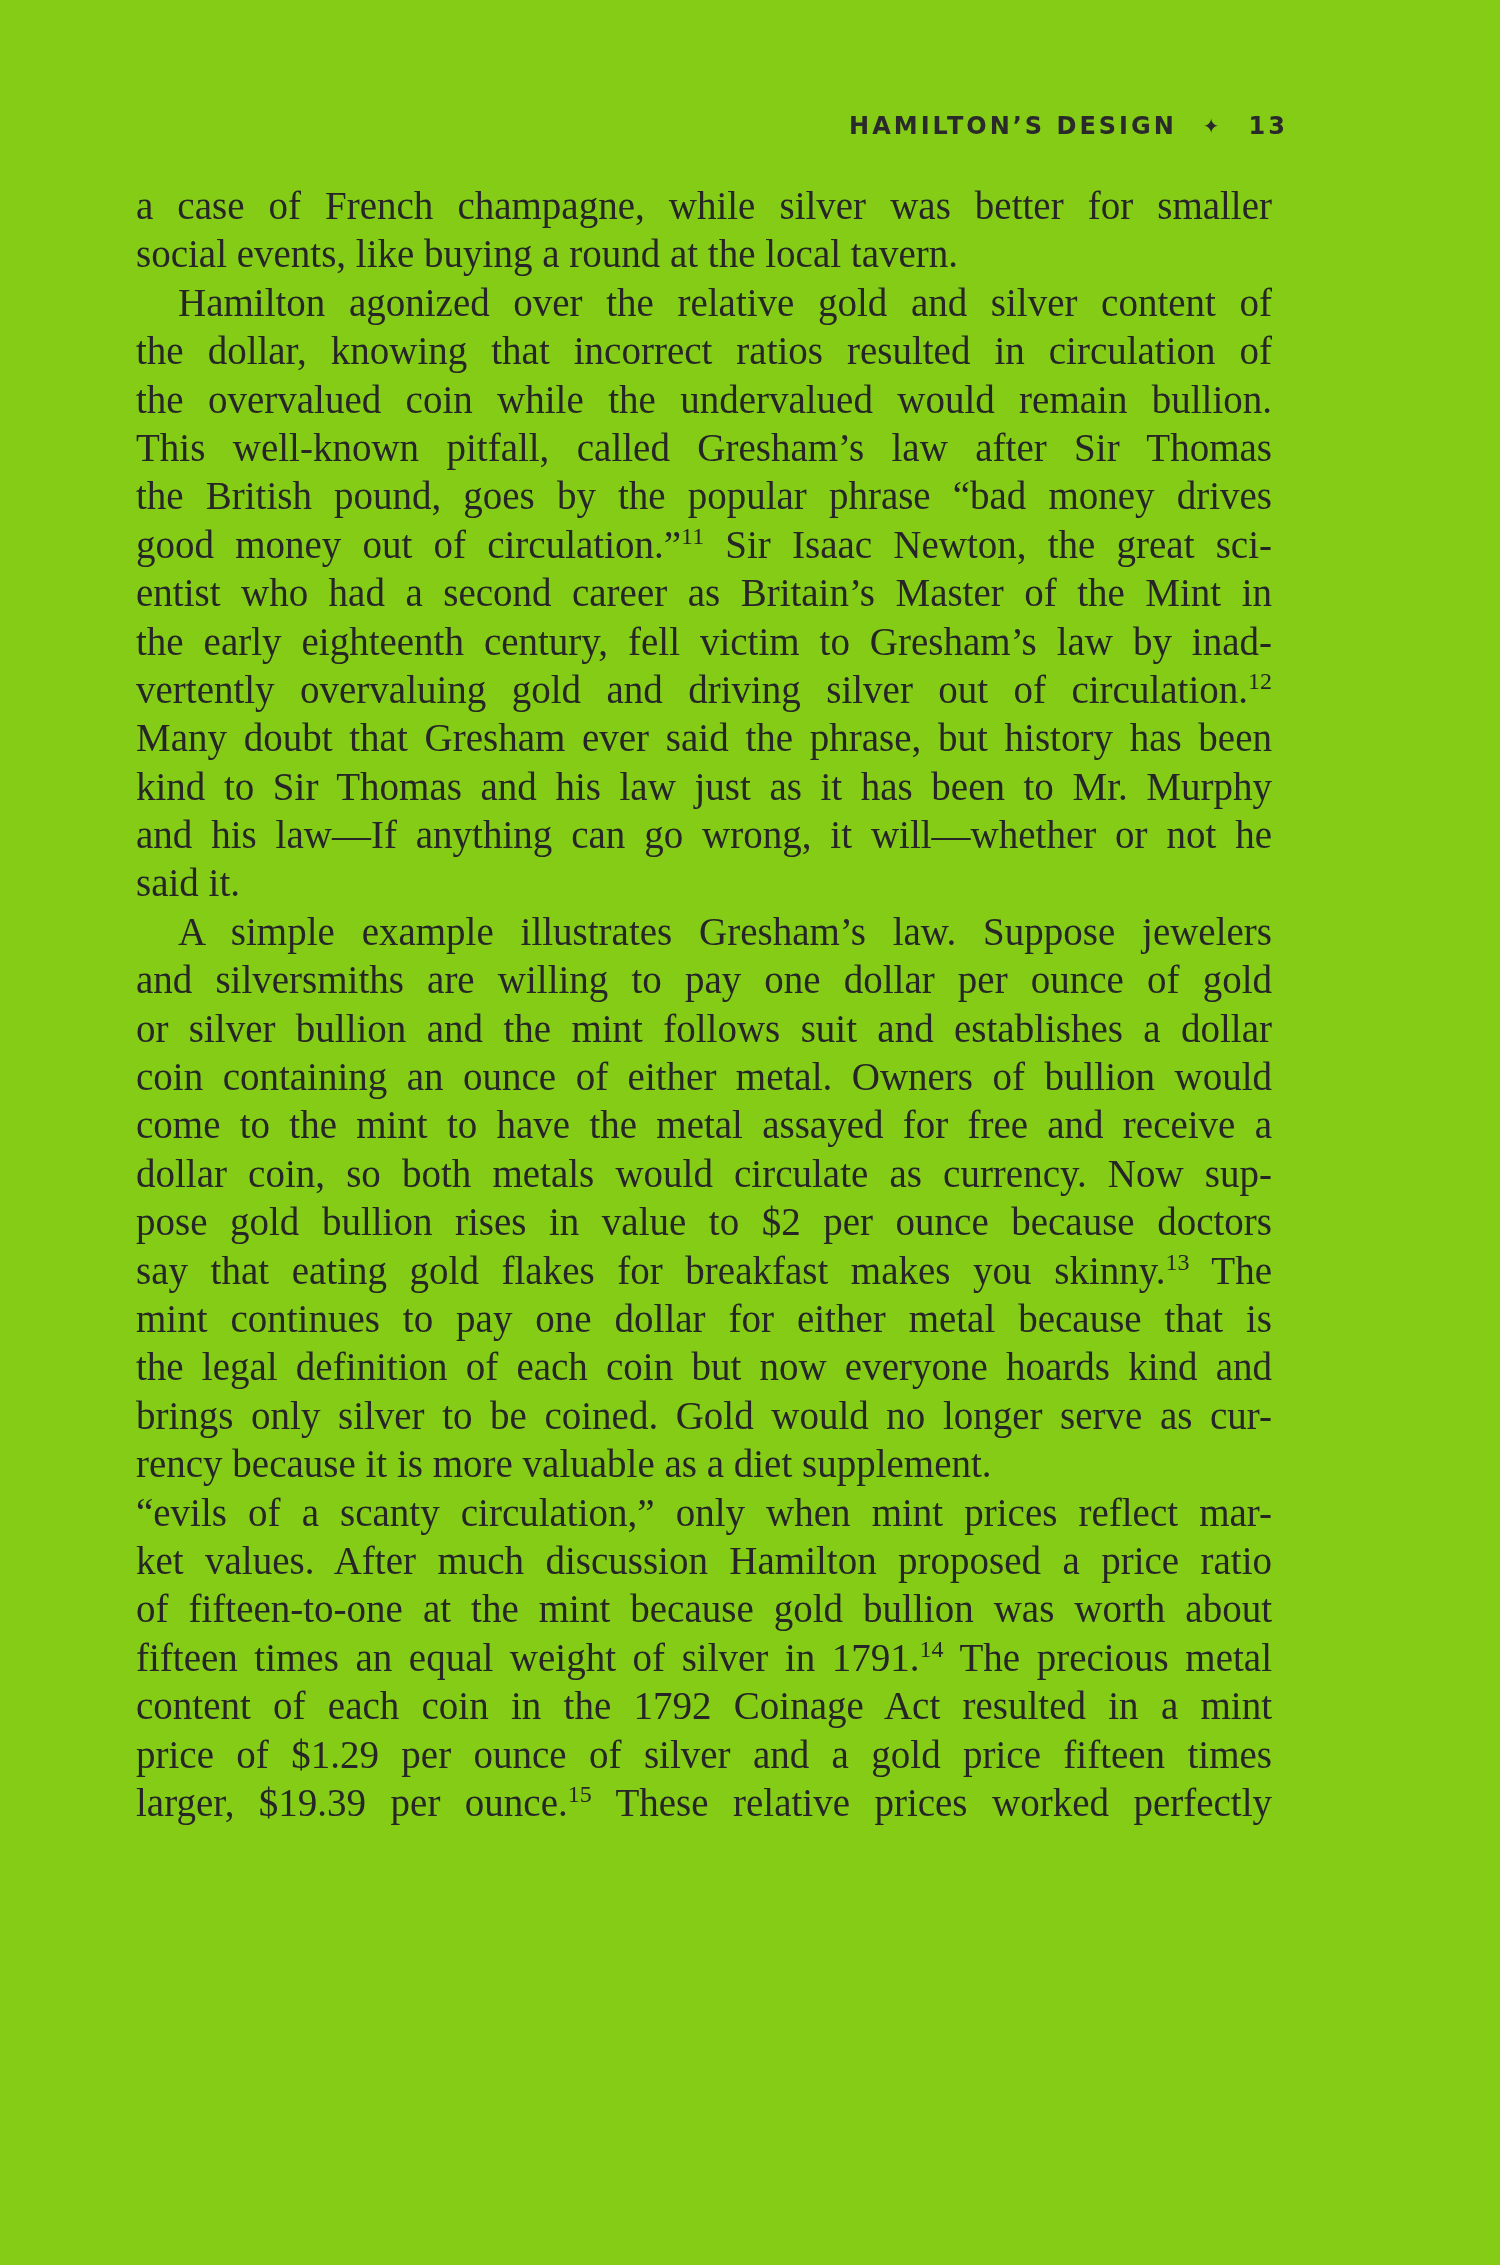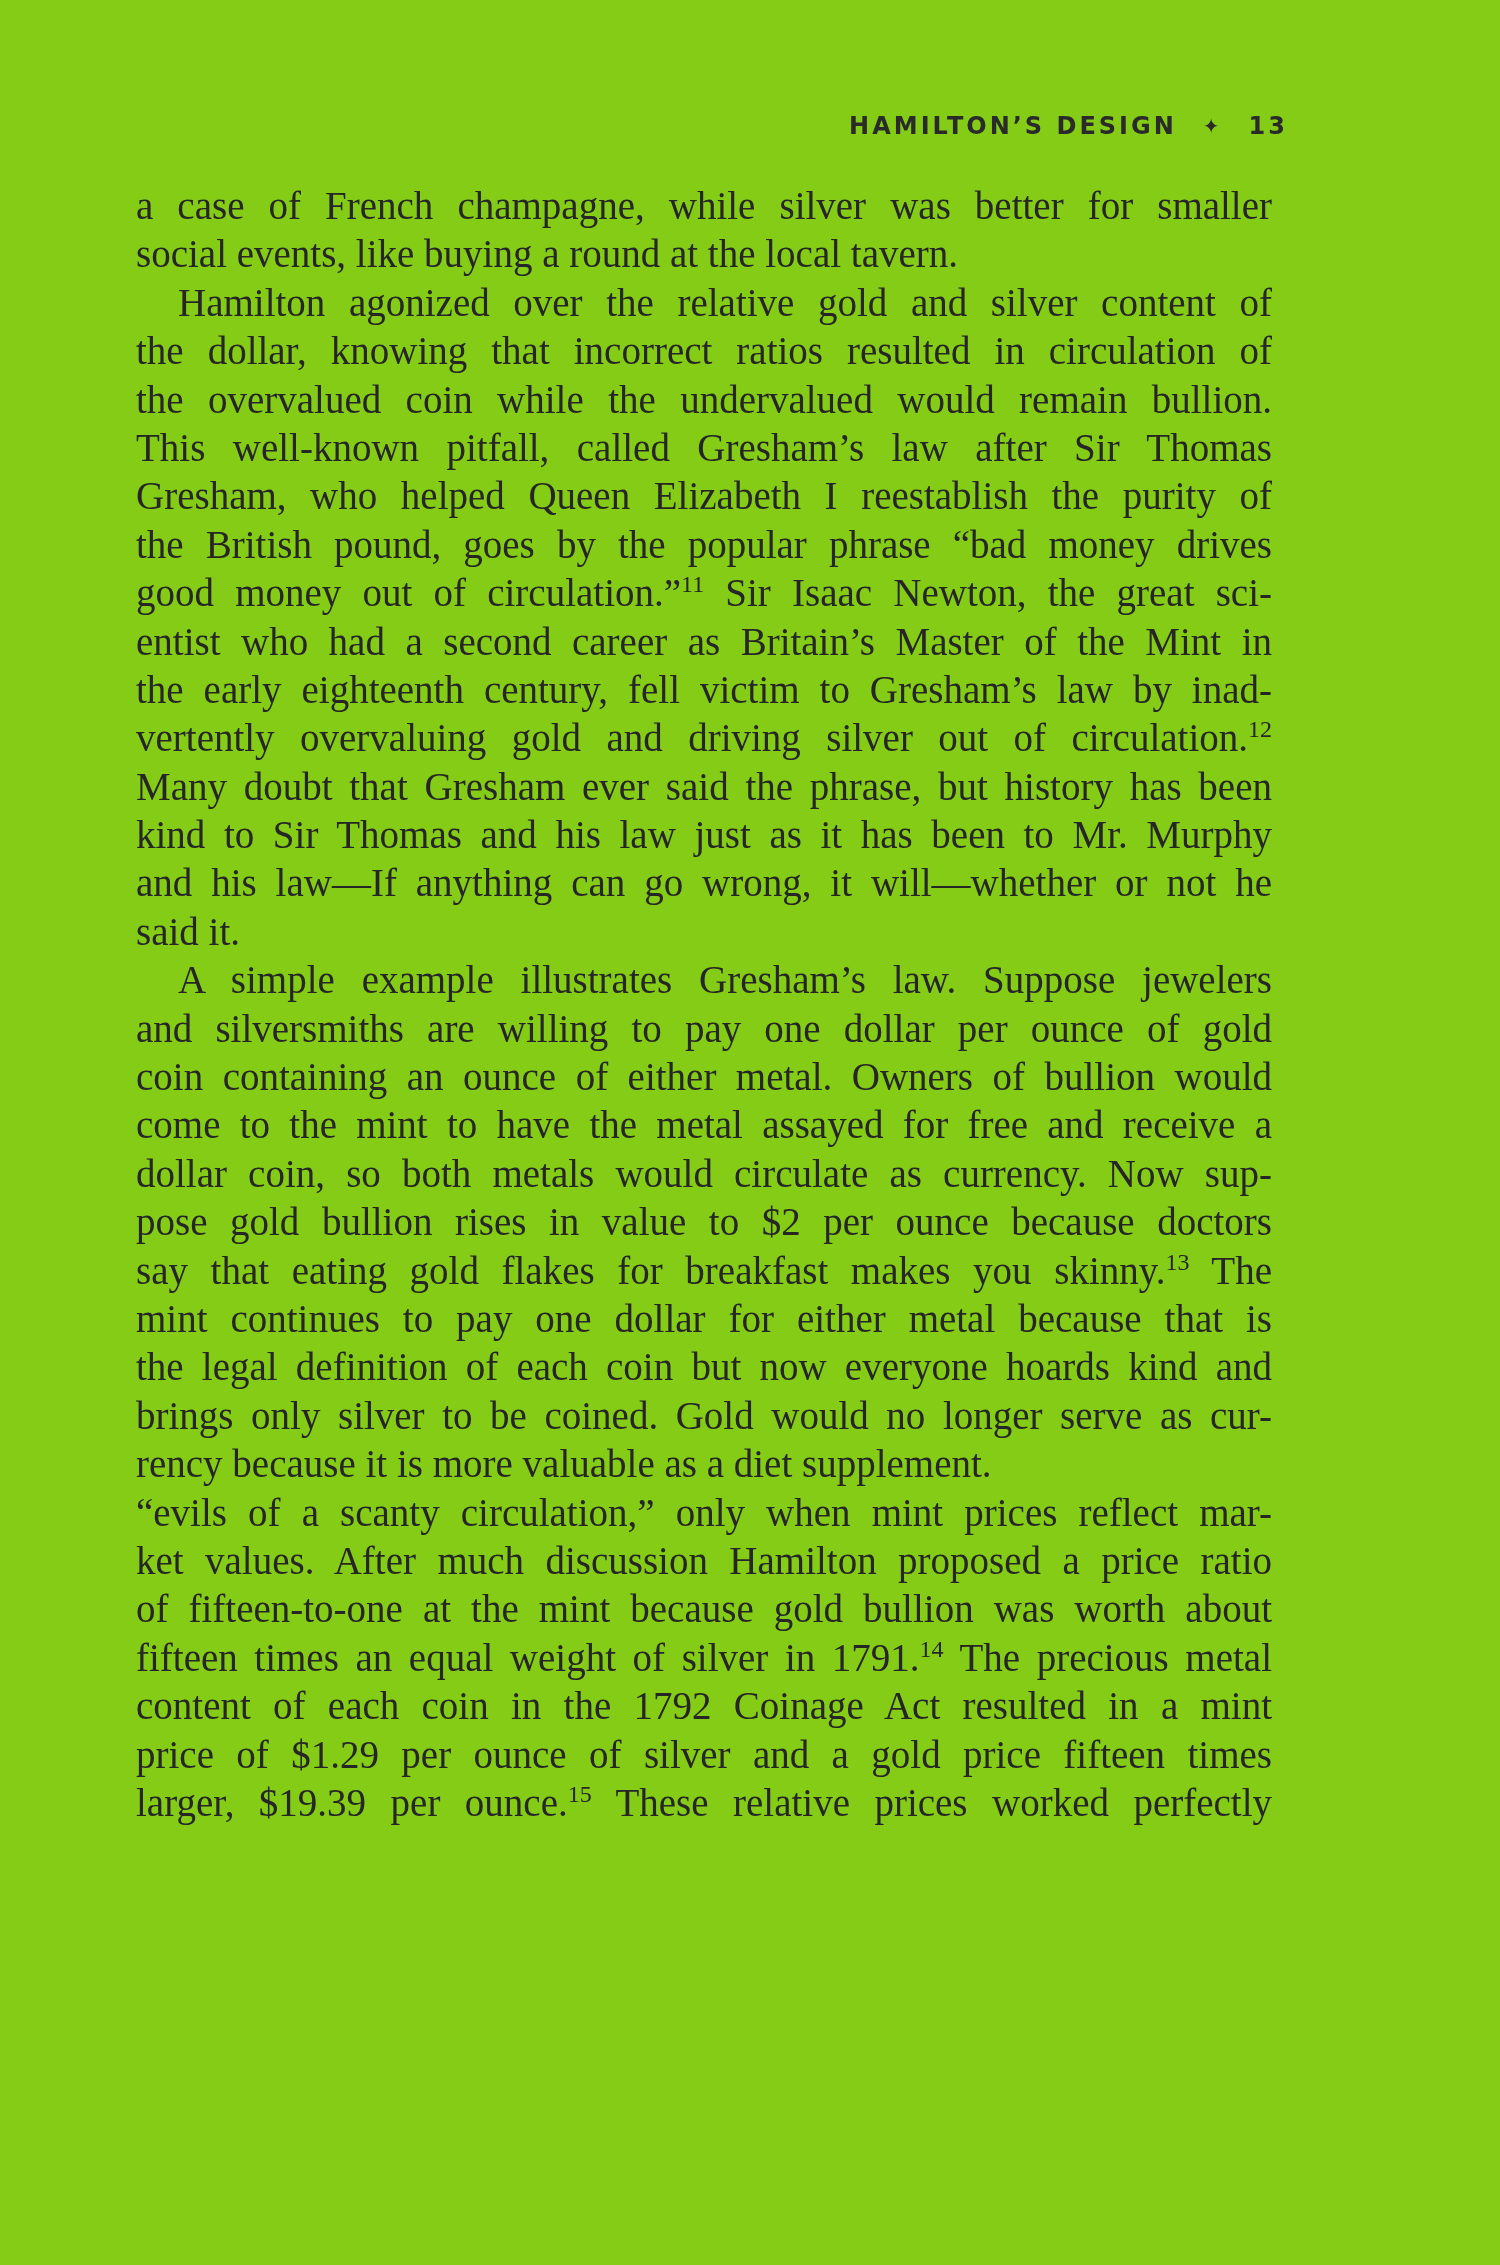--- a/index.html
+++ b/index.html
@@ -38,34 +38,34 @@
   <div class="body-text" id="body-text">
       <div>
         <span class="line"><span>a case of French champagne, while silver was better for smaller</span></span>
         <span class="line last"><span>social events, like buying a round at the local tavern.</span></span>
       </div>
       <div>
         <span class="line indent"><span>Hamilton agonized over the relative gold and silver content of</span></span>
         <span class="line"><span>the dollar, knowing that incorrect ratios resulted in circulation of</span></span>
         <span class="line"><span>the overvalued coin while the undervalued would remain bullion.</span></span>
         <span class="line"><span>This well-known pitfall, called Gresham’s law after Sir Thomas</span></span>
-        <span class="line"><span>Gresham, who helped Queen Elizabeth I reestablish the purity of</span></span>
         <span class="line"><span>the British pound, goes by the popular phrase “bad money drives</span></span>
         <span class="line"><span>good money out of circulation.”</span><sup>11</sup><span> Sir Isaac Newton, the great sci-</span></span>
         <span class="line"><span>entist who had a second career as Britain’s Master of the Mint in</span></span>
         <span class="line"><span>the early eighteenth century, fell victim to Gresham’s law by inad-</span></span>
         <span class="line"><span>vertently overvaluing gold and driving silver out of circulation.</span><sup>12</sup></span>
         <span class="line"><span>Many doubt that Gresham ever said the phrase, but history has been</span></span>
         <span class="line"><span>kind to Sir Thomas and his law just as it has been to Mr. Murphy</span></span>
         <span class="line"><span>and his law—If anything can go wrong, it will—whether or not he</span></span>
         <span class="line last"><span>said it.</span></span>
       </div>
       <div>
         <span class="line indent"><span>A simple example illustrates Gresham’s law. Suppose jewelers</span></span>
         <span class="line"><span>and silversmiths are willing to pay one dollar per ounce of gold</span></span>
+        <span class="line"><span>or silver bullion and the mint follows suit and establishes a dollar</span></span>
         <span class="line"><span>coin containing an ounce of either metal. Owners of bullion would</span></span>
         <span class="line"><span>come to the mint to have the metal assayed for free and receive a</span></span>
         <span class="line"><span>dollar coin, so both metals would circulate as currency. Now sup-</span></span>
         <span class="line"><span>pose gold bullion rises in value to $2 per ounce because doctors</span></span>
         <span class="line"><span>say that eating gold flakes for breakfast makes you skinny.</span><sup>13</sup><span> The</span></span>
         <span class="line"><span>mint continues to pay one dollar for either metal because that is</span></span>
         <span class="line"><span>the legal definition of each coin but now everyone hoards kind and</span></span>
         <span class="line"><span>brings only silver to be coined. Gold would no longer serve as cur-</span></span>
         <span class="line last"><span>rency because it is more valuable as a diet supplement.</span></span>
       </div>

